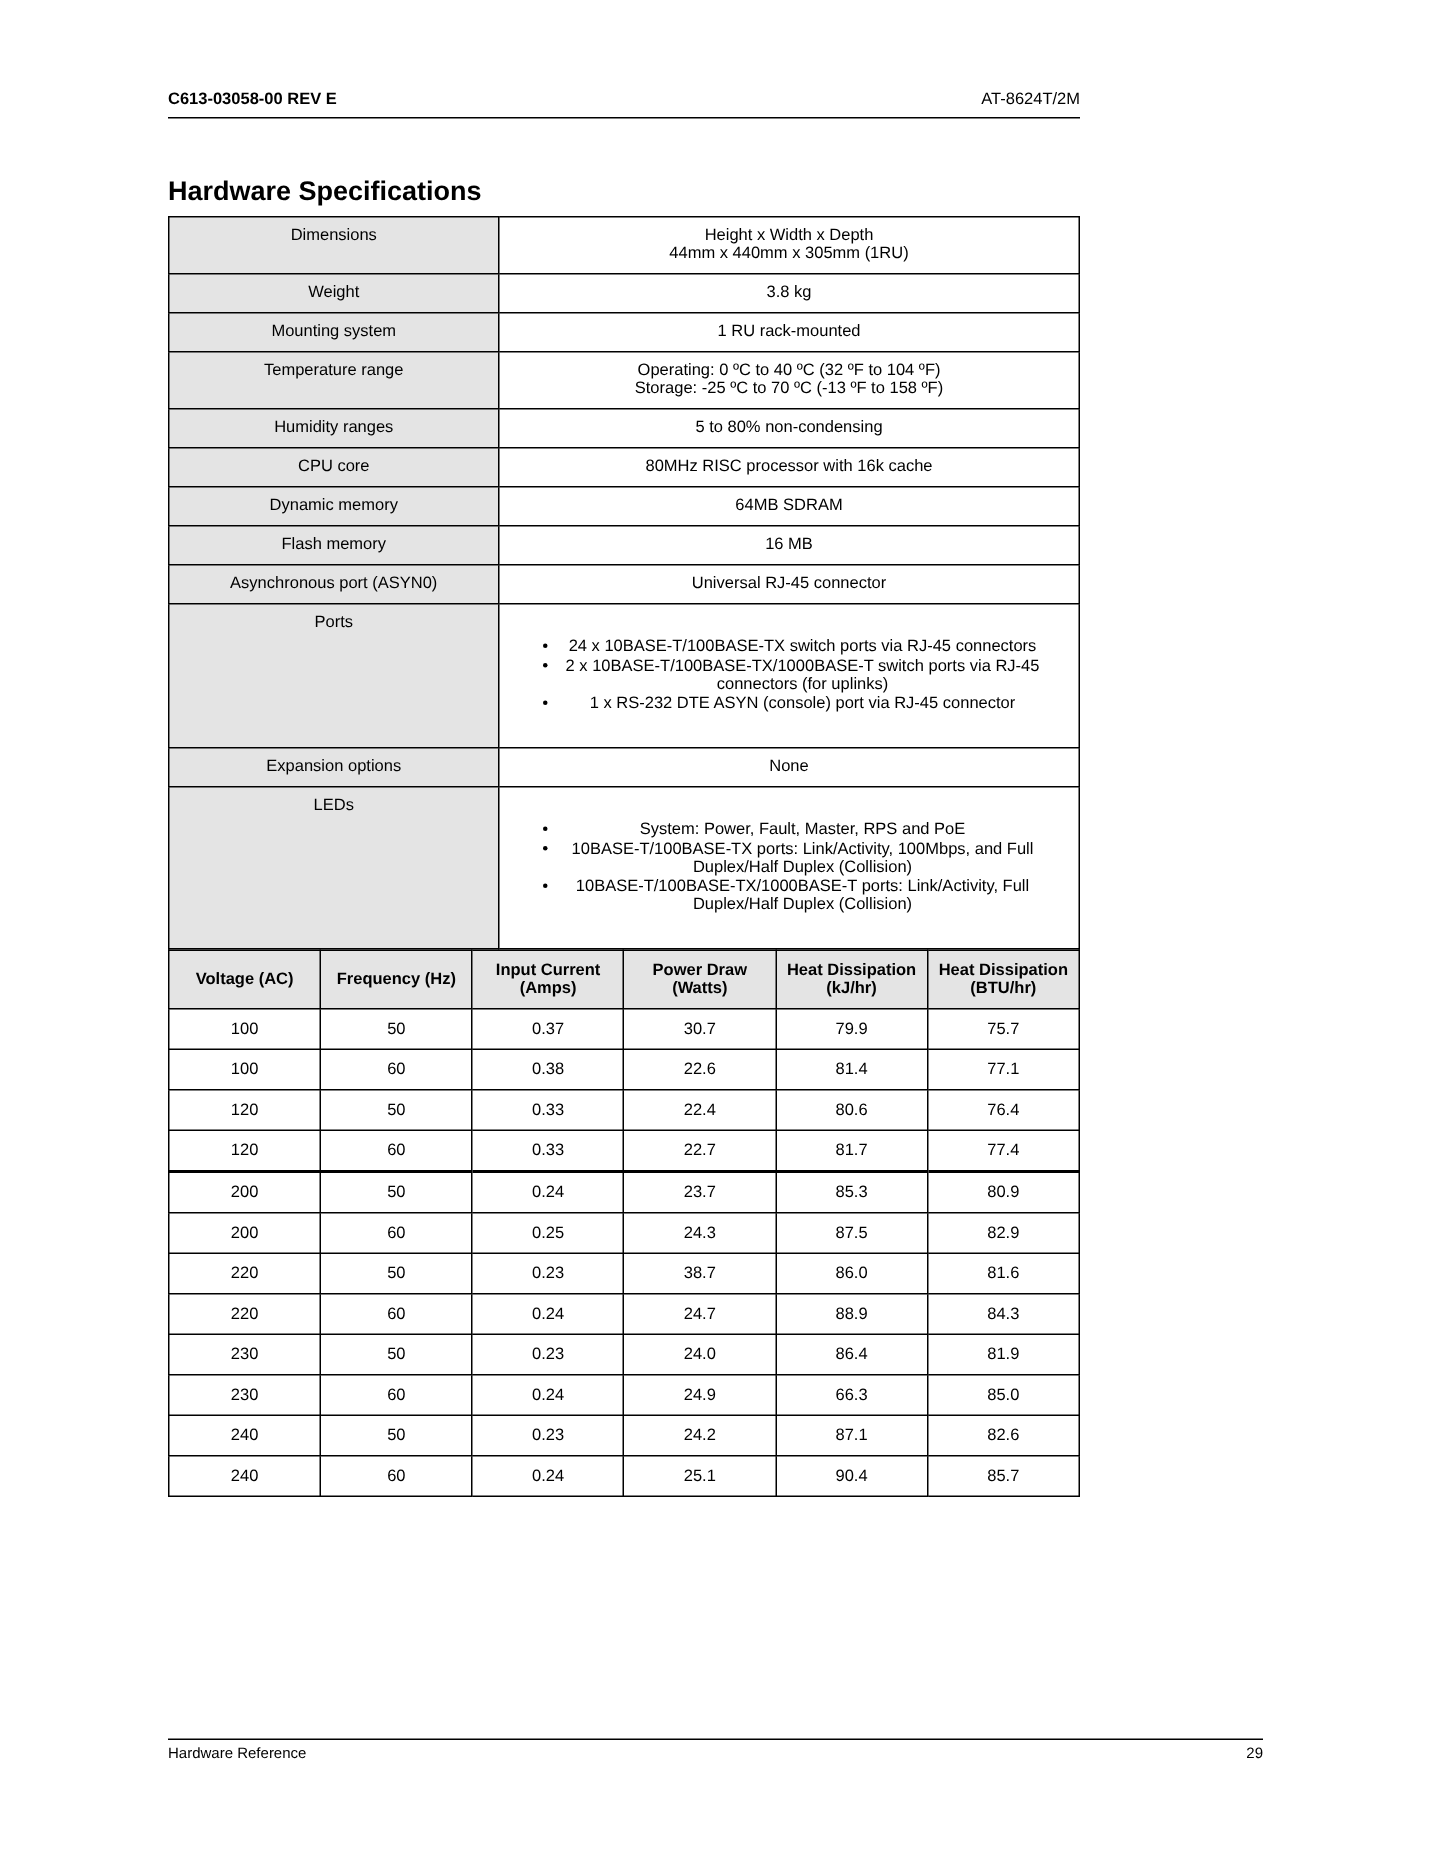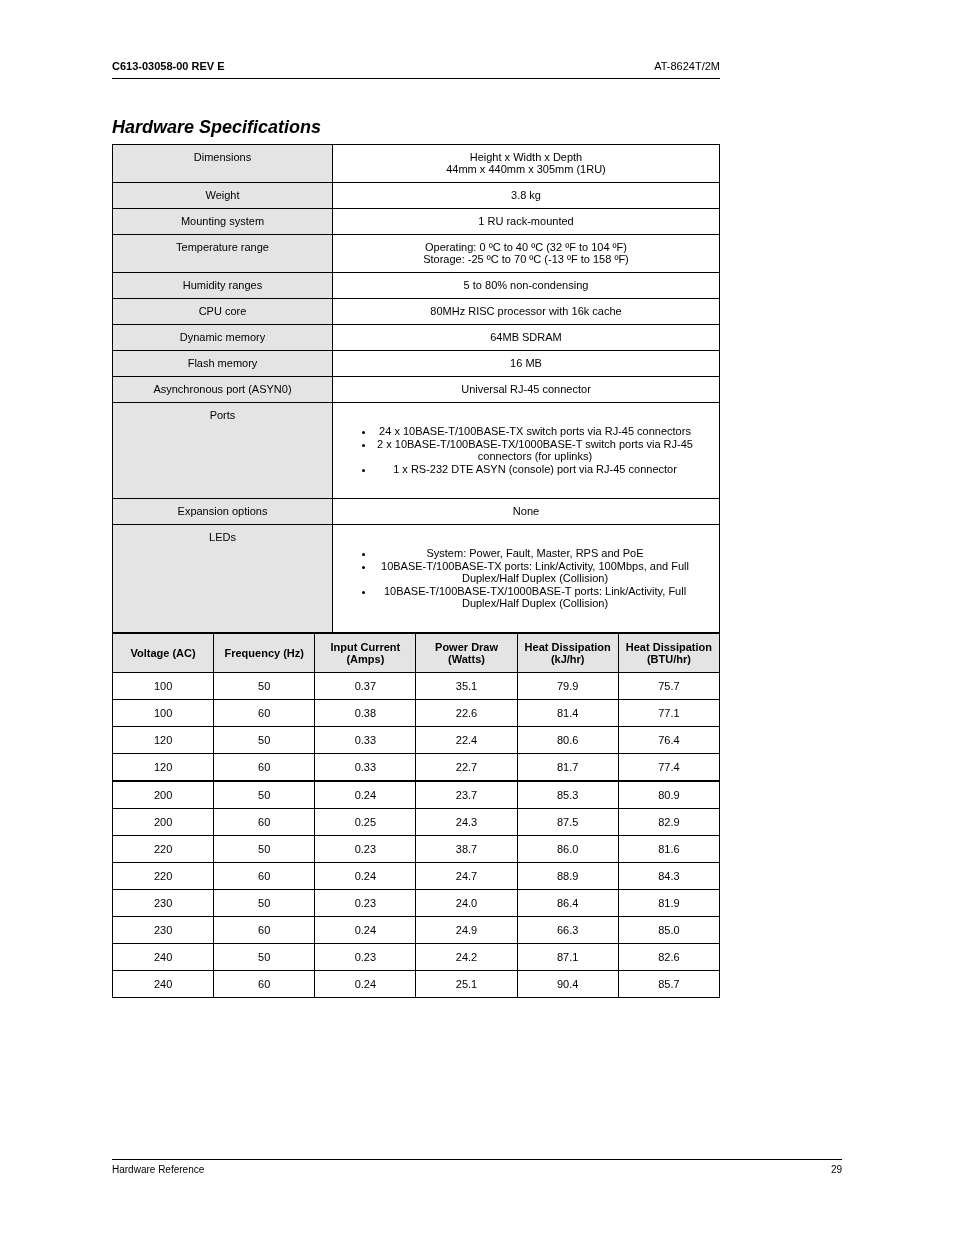--- a/index.html
+++ b/index.html
@@ -22,21 +22,20 @@
     display: flex;
     justify-content: space-between;
     font-size: 11px;
   }
   .header-left { font-weight: bold; }
   .hr { border: none; border-top: 1.2px solid #000; margin: 6px 0 0 0; }
   .section-title {
     font-size: 18px;
     font-weight: bold;
     margin: 38px 0 6px 0;
-    font-style: italic;
   }
   .table-title {
     font-size: 12px;
     font-weight: bold;
     margin: 10px 0 4px 0;
   }
   table.spec {
     border-collapse: collapse;
     width: 100%;
     table-layout: fixed;
@@ -174,21 +173,21 @@
         <th>Power Draw (Watts)</th>
         <th>Heat Dissipation (kJ/hr)</th>
         <th>Heat Dissipation (BTU/hr)</th>
       </tr>
     </thead>
     <tbody id="rates-body">
         <tr>
           <td>100</td>
           <td>50</td>
           <td>0.37</td>
-          <td>35.1</td>
+          <td>30.7</td>
           <td>79.9</td>
           <td>75.7</td>
         </tr>
         <tr>
           <td>100</td>
           <td>60</td>
           <td>0.38</td>
           <td>22.6</td>
           <td>81.4</td>
           <td>77.1</td>

